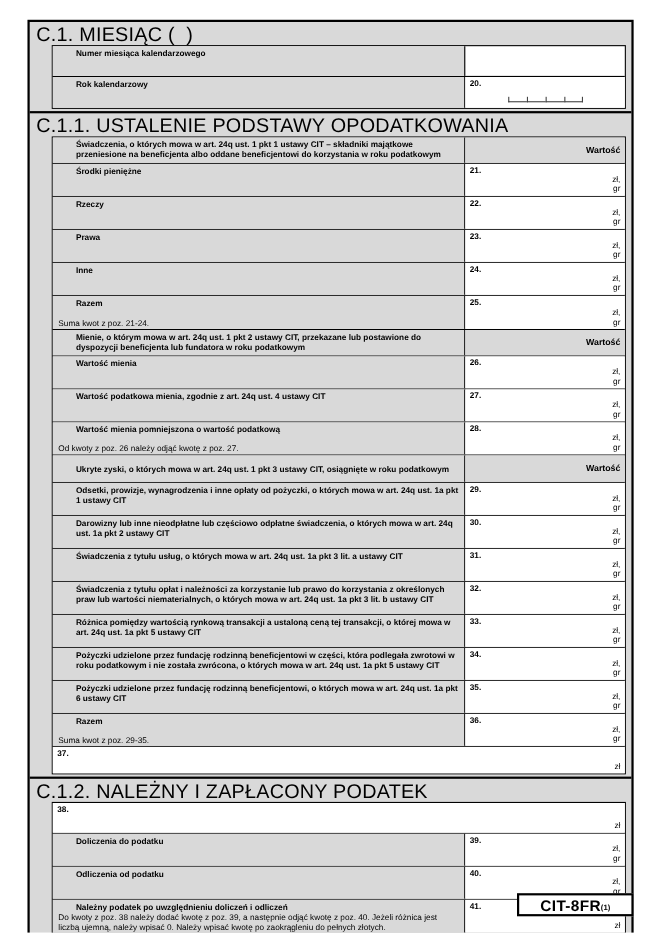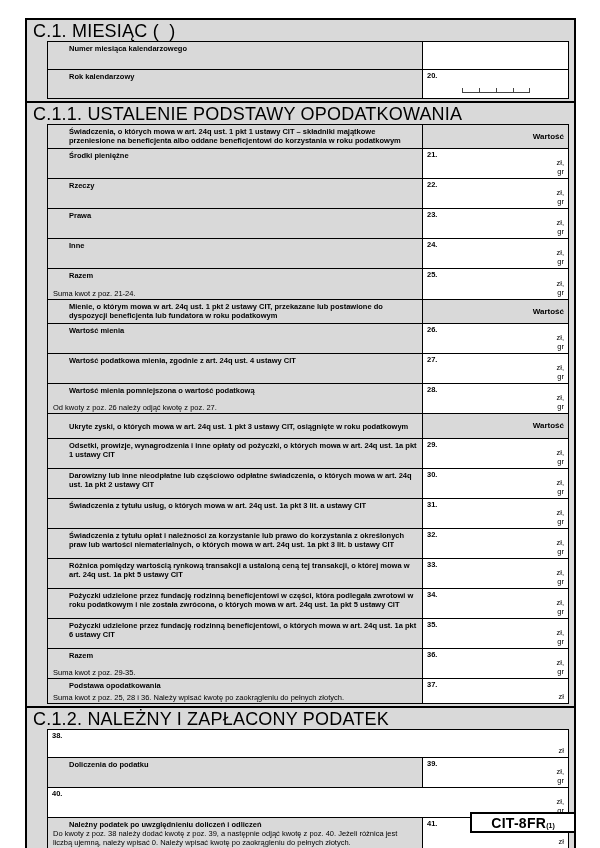--- a/index.html
+++ b/index.html
@@ -261,24 +261,20 @@
             <div class="lt">Razem</div>
             <div class="sub pushdown">Suma kwot z poz. 29-35.</div>
           </div>
           <div class="vc">
             <div class="num">36.</div>
             <div class="unit">zł,
 gr</div>
           </div>
         </div>
         <div class="row h24">
-          <div class="lc">
-            <div class="lt">Podstawa opodatkowania</div>
-            <div class="sub pushdown">Suma kwot z poz. 25, 28 i 36. Należy wpisać kwotę po zaokrągleniu do pełnych złotych.</div>
-          </div>
           <div class="vc">
             <div class="num">37.</div>
             <div class="unit">zł</div>
           </div>
         </div>
 
       </div>
     </div>
 
     <div class="section">
@@ -295,20 +291,23 @@
           <div class="lc">
             <div class="lt">Doliczenia do podatku</div>
           </div>
           <div class="vc">
             <div class="num">39.</div>
             <div class="unit">zł,
 gr</div>
           </div>
         </div>
         <div class="row h24">
+          <div class="lc">
+            <div class="lt">Odliczenia od podatku</div>
+          </div>
           <div class="vc">
             <div class="num">40.</div>
             <div class="unit">zł,
 gr</div>
           </div>
         </div>
         <div class="row h27">
           <div class="lc">
             <div class="lt">Należny podatek po uwzględnieniu doliczeń i odliczeń</div>
             <div class="sub">Do kwoty z poz. 38 należy dodać kwotę z poz. 39, a następnie odjąć kwotę z poz. 40. Jeżeli różnica jest liczbą ujemną, należy wpisać 0. Należy wpisać kwotę po zaokrągleniu do pełnych złotych.</div>

